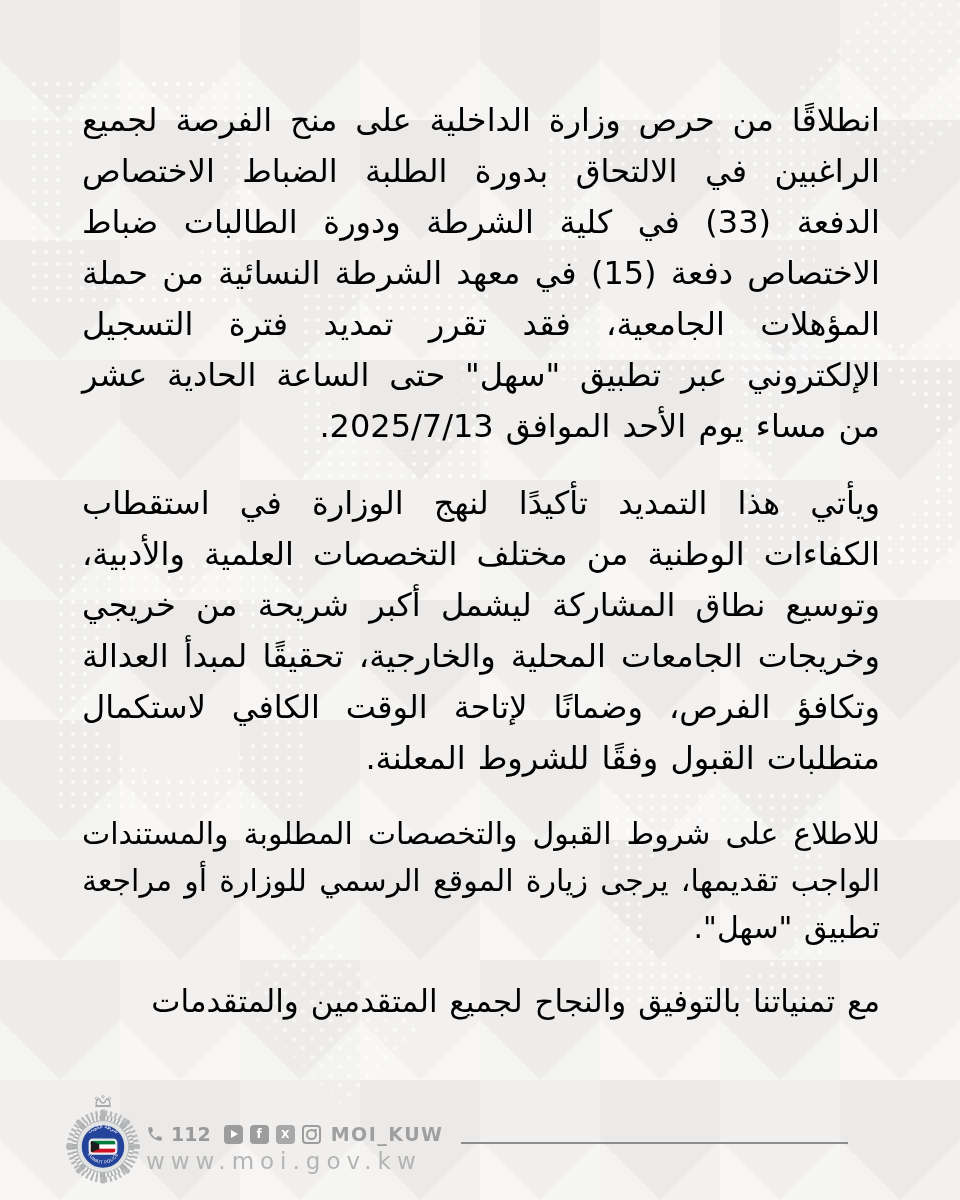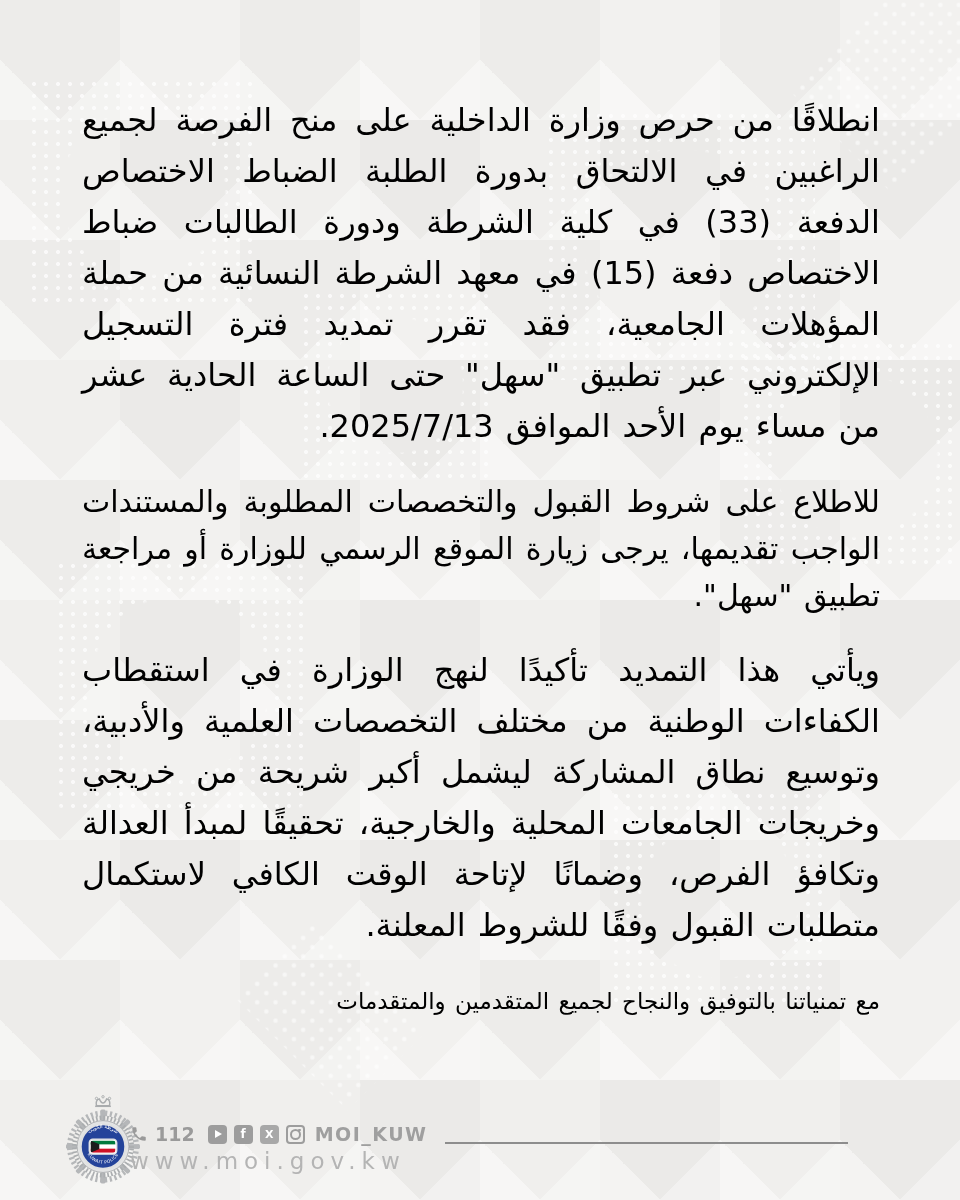--- a/index.html
+++ b/index.html
@@ -23,26 +23,26 @@
   .mosaic-patch{position:absolute;z-index:1;opacity:.6;transform:rotate(45deg);
     background-image:radial-gradient(rgba(255,255,255,.95) 1.8px, rgba(255,255,255,0) 2.6px);
     background-size:13px 13px;}
 
   
   .content{position:absolute;top:95px;right:80px;left:82px;z-index:2;
     direction:rtl;text-align:justify;color:#000000;}
   .para{margin:0 0 26px;word-spacing:2px;}
   .p-large{font-size:32px;line-height:51px;}
   .p-mid{font-size:30px;line-height:47px;}
-  .p-last{font-size:23px;line-height:48px;margin-bottom:0;}
+  .p-last{font-size:31px;line-height:48px;margin-bottom:0;}
 
   
   .footer{position:absolute;left:64px;right:112px;bottom:8px;height:102px;z-index:2;}
   .badge{position:absolute;left:2px;bottom:4px;width:74px;height:94px;}
-  .f-col{position:absolute;left:66px;right:0;bottom:18px;}
+  .f-col{position:absolute;left:82px;right:0;bottom:18px;}
   .f-row1{display:flex;align-items:center;gap:7px;color:#9a9a9a;}
   .phone-glyph{flex:0 0 auto;}
   .phone-num{font-size:19px;font-weight:bold;color:#9a9a9a;margin-right:6px;}
   .sicon{position:relative;width:19px;height:19px;border-radius:4px;background:#9d9d9d;color:#fff;
     display:flex;align-items:center;justify-content:center;font-size:12px;font-weight:bold;box-sizing:border-box;}
   .sicon .play{width:0;height:0;border-left:7px solid #fff;border-top:4.5px solid transparent;border-bottom:4.5px solid transparent;margin-left:2px;}
   .sicon.xx{background:#a8a8a8;font-size:11px;}
   .sicon.ig{background:transparent;border:2.5px solid #9d9d9d;}
   .sicon.ig .lens{width:7px;height:7px;border:2px solid #9d9d9d;border-radius:50%;}
   .sicon.ig::after{content:"";position:absolute;top:2px;right:2px;width:2.5px;height:2.5px;border-radius:50%;background:#9d9d9d;}
@@ -61,22 +61,22 @@
   <div class="mosaic-ring" style="left:545px;top:110px;width:270px;height:270px;"></div>
   <div class="mosaic-ring" style="left:740px;top:340px;width:230px;height:230px;"></div>
   <div class="mosaic-ring" style="left:55px;top:560px;width:250px;height:250px;"></div>
   <div class="mosaic-ring" style="left:610px;top:790px;width:220px;height:220px;"></div>
   <div class="mosaic-ring" style="left:300px;top:290px;width:190px;height:190px;"></div>
   <div class="mosaic-patch" style="left:840px;top:-30px;width:140px;height:200px;"></div>
   <div class="mosaic-patch" style="left:250px;top:960px;width:160px;height:110px;"></div>
 
   <div class="content">
     <p class="para p-large">انطلاقًا من حرص وزارة الداخلية على منح الفرصة لجميع الراغبين في الالتحاق بدورة الطلبة الضباط الاختصاص الدفعة (33) في كلية الشرطة ودورة الطالبات ضباط الاختصاص دفعة (15) في معهد الشرطة النسائية من حملة المؤهلات الجامعية، فقد تقرر تمديد فترة التسجيل الإلكتروني عبر تطبيق "سهل" حتى الساعة الحادية عشر من مساء يوم الأحد الموافق 2025/7/13.</p>
+    <p class="para p-large">ويأتي هذا التمديد تأكيدًا لنهج الوزارة في استقطاب الكفاءات الوطنية من مختلف التخصصات العلمية والأدبية، وتوسيع نطاق المشاركة ليشمل أكبر شريحة من خريجي وخريجات الجامعات المحلية والخارجية، تحقيقًا لمبدأ العدالة وتكافؤ الفرص، وضمانًا لإتاحة الوقت الكافي لاستكمال متطلبات القبول وفقًا للشروط المعلنة.</p>
     <p class="para p-mid">للاطلاع على شروط القبول والتخصصات المطلوبة والمستندات الواجب تقديمها، يرجى زيارة الموقع الرسمي للوزارة أو مراجعة تطبيق "سهل".</p>
-    <p class="para p-large">ويأتي هذا التمديد تأكيدًا لنهج الوزارة في استقطاب الكفاءات الوطنية من مختلف التخصصات العلمية والأدبية، وتوسيع نطاق المشاركة ليشمل أكبر شريحة من خريجي وخريجات الجامعات المحلية والخارجية، تحقيقًا لمبدأ العدالة وتكافؤ الفرص، وضمانًا لإتاحة الوقت الكافي لاستكمال متطلبات القبول وفقًا للشروط المعلنة.</p>
     <p class="para p-last">مع تمنياتنا بالتوفيق والنجاح لجميع المتقدمين والمتقدمات</p>
   </div>
 
   <div class="footer">
 
     <svg class="badge" viewBox="0 0 80 100" aria-hidden="true">
       <defs>
         <clipPath id="flagClip">
             <rect x="26.5" y="49.5" width="27" height="13.2" rx="3"></rect>
           </clipPath>

